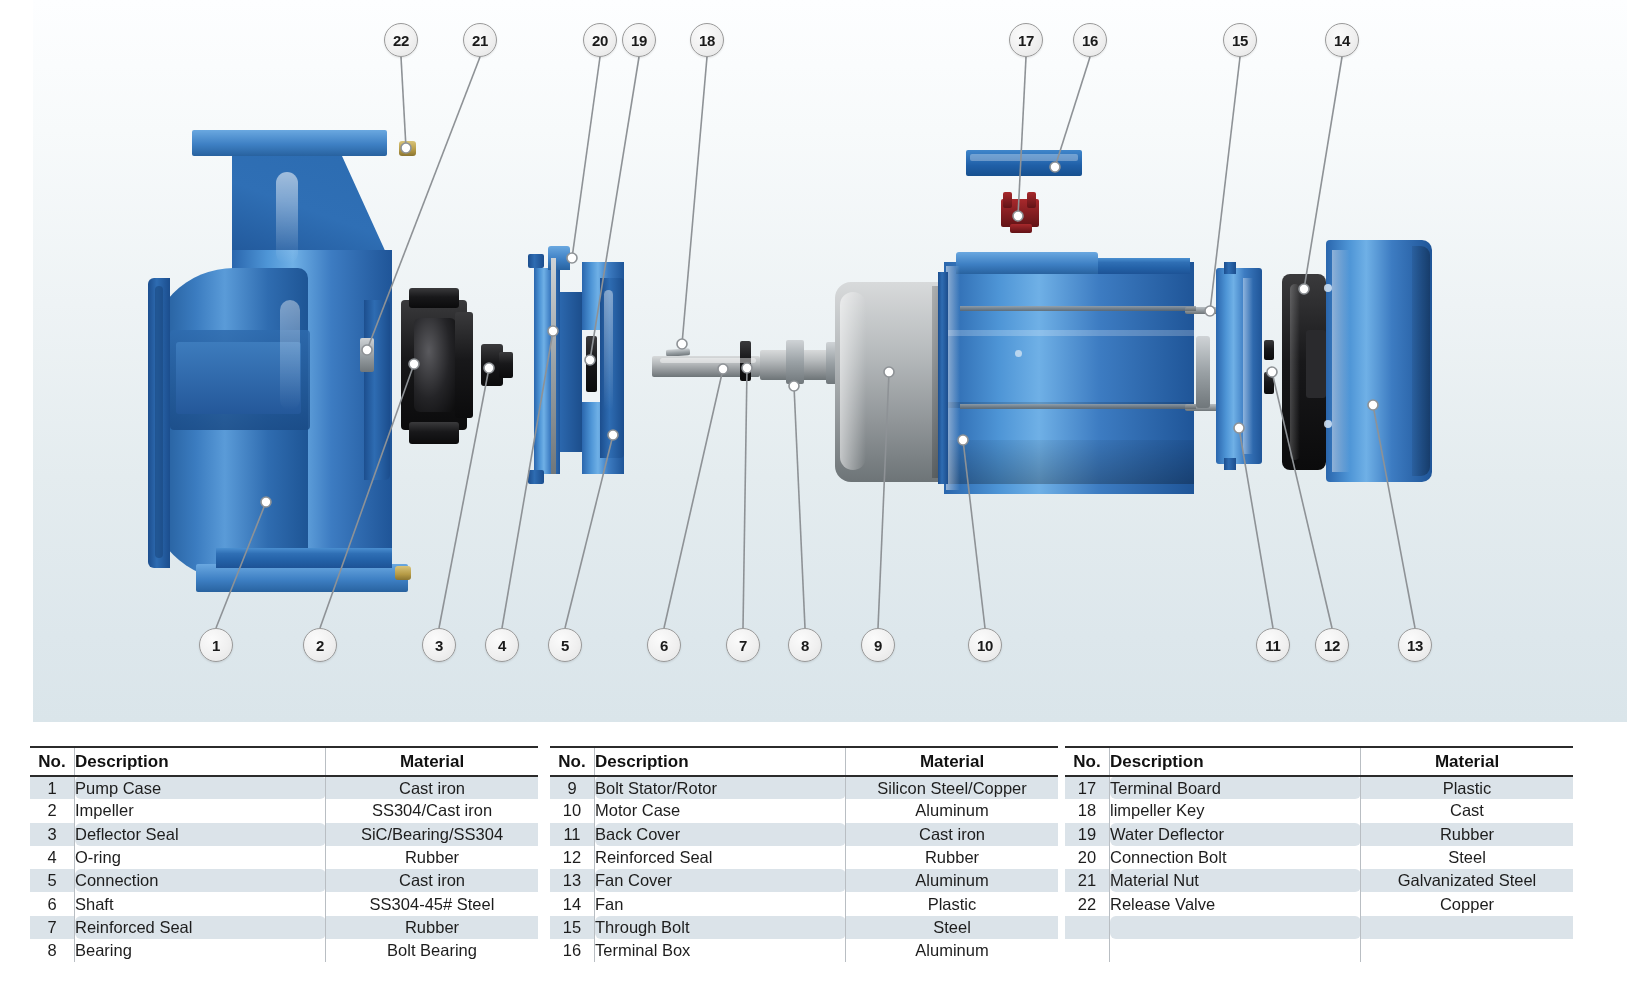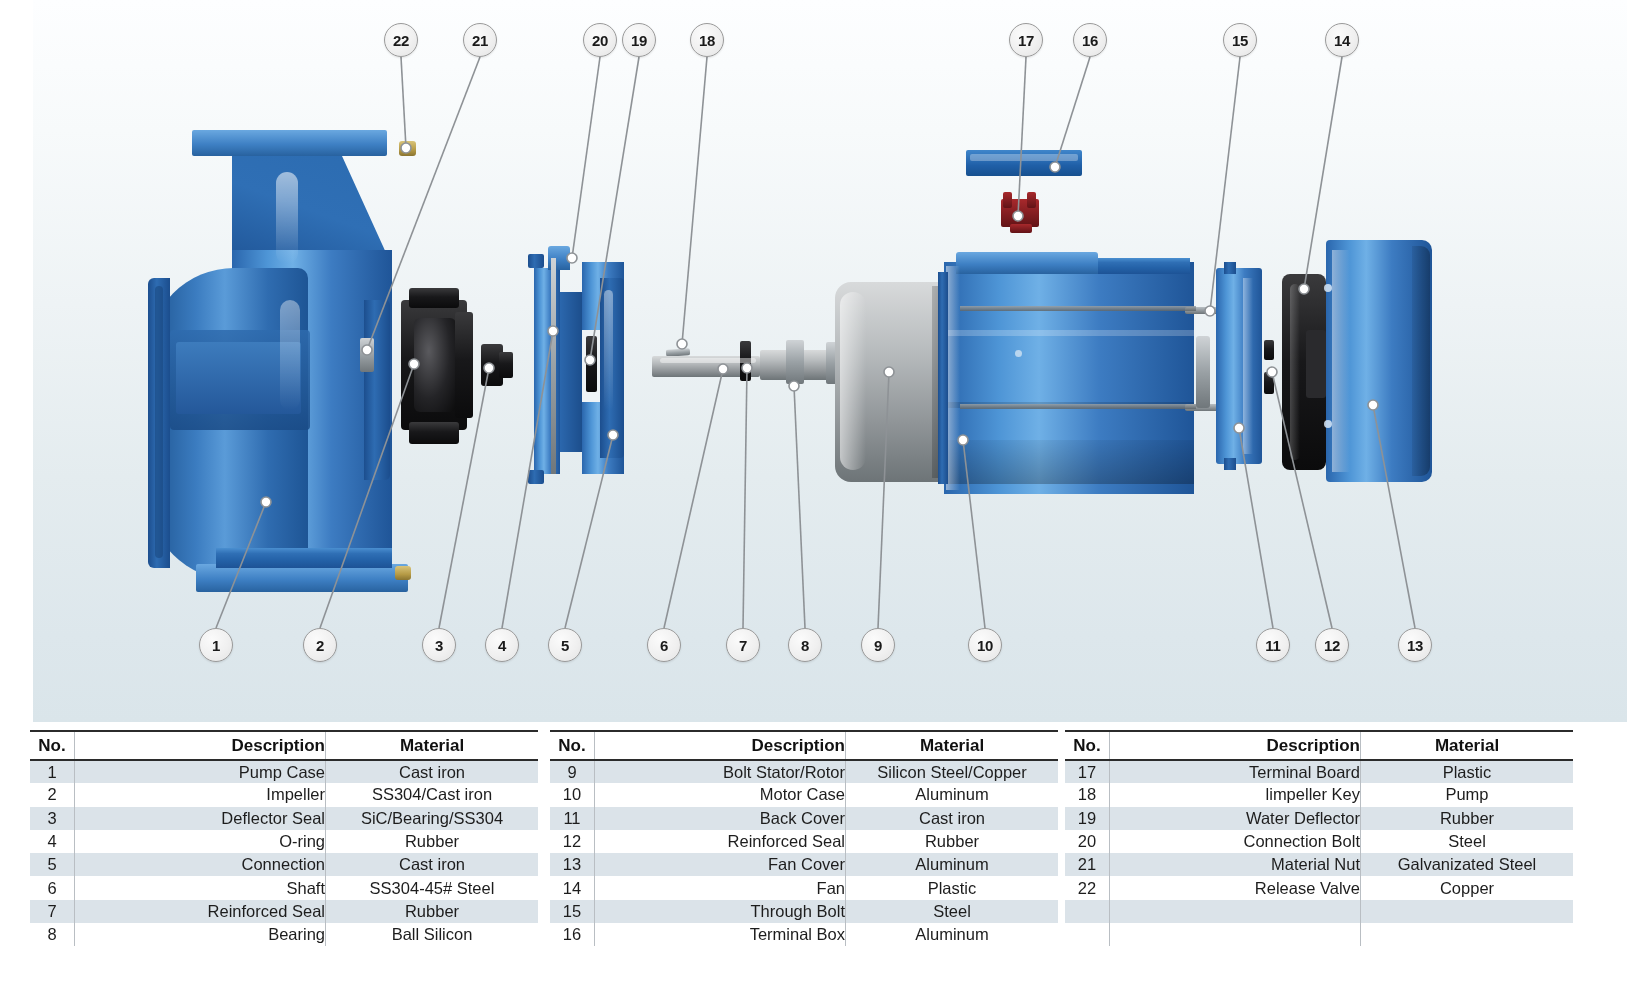--- a/index.html
+++ b/index.html
@@ -34,37 +34,37 @@
     box-shadow:0 1px 2px rgba(0,0,0,.10);
     z-index:6;
   }
 
   
   #tables{
     position:absolute;left:0;top:722px;width:1627px;height:278px;
     background:#ffffff;
   }
   .tbl{
-    position:absolute;top:8px;
+    position:absolute;top:24px;
     border-collapse:collapse;
     font-size:16.5px;color:#1d1d1d;
   }
   .tbl td,.tbl th{padding:0;margin:0;}
   .tbl .hdr th{
     font-size:17px;font-weight:bold;color:#111;
     text-align:center;height:27px;
     border-top:2.4px solid #2b2b2b;
     border-bottom:2.4px solid #2b2b2b;
     background:#ffffff;
   }
   .tbl tbody tr{height:23.3px;}
   .tbl tbody tr.odd td{background:#dbe3e9;}
   .tbl tbody tr.even td{background:#ffffff;}
   .tbl td.c-no{text-align:center;width:44px;}
-  .tbl td.c-desc,.tbl th.c-desc{text-align:right;}
+  .tbl td.c-desc,.tbl th.c-desc{text-align:left;border-radius:6px;}
   .tbl td.c-mat,.tbl th.c-mat{text-align:center;}
   .tbl td.c-desc,.tbl th.c-desc{border-left:1px solid #b9bec3;}
   .tbl td.c-mat,.tbl th.c-mat{border-left:1px solid #b9bec3;}
   .tbl .hdr th.c-desc,.tbl .hdr th.c-mat{border-left:1px solid #b9bec3;}
 
   
   .tA .c-no{width:44px}.tA .c-desc{width:250px}.tA .c-mat{width:212px}
   .tB .c-no{width:44px}.tB .c-desc{width:250px}.tB .c-mat{width:212px}
   .tC .c-no{width:44px}.tC .c-desc{width:250px}.tC .c-mat{width:212px}
 
@@ -361,21 +361,21 @@
             <td class="c-mat">SS304-45# Steel</td>
           </tr>
         <tr class="odd">
             <td class="c-no">7</td>
             <td class="c-desc">Reinforced Seal</td>
             <td class="c-mat">Rubber</td>
           </tr>
         <tr class="even">
             <td class="c-no">8</td>
             <td class="c-desc">Bearing</td>
-            <td class="c-mat">Ball Silicon</td>
+            <td class="c-mat">Bolt Bearing</td>
           </tr>
       </tbody>
     </table>
 
     <table class="tbl tB" style="left:550px;">
       <thead>
           <tr class="hdr">
         <th class="c-no">No.</th>
         <th class="c-desc">Description</th>
         <th class="c-mat">Material</th>
@@ -435,21 +435,21 @@
         </thead>
       <tbody>
         <tr class="odd">
             <td class="c-no">17</td>
             <td class="c-desc">Terminal Board</td>
             <td class="c-mat">Plastic</td>
           </tr>
         <tr class="even">
             <td class="c-no">18</td>
             <td class="c-desc">limpeller Key</td>
-            <td class="c-mat">Pump</td>
+            <td class="c-mat">Cast</td>
           </tr>
         <tr class="odd">
             <td class="c-no">19</td>
             <td class="c-desc">Water Deflector</td>
             <td class="c-mat">Rubber</td>
           </tr>
         <tr class="even">
             <td class="c-no">20</td>
             <td class="c-desc">Connection Bolt</td>
             <td class="c-mat">Steel</td>

